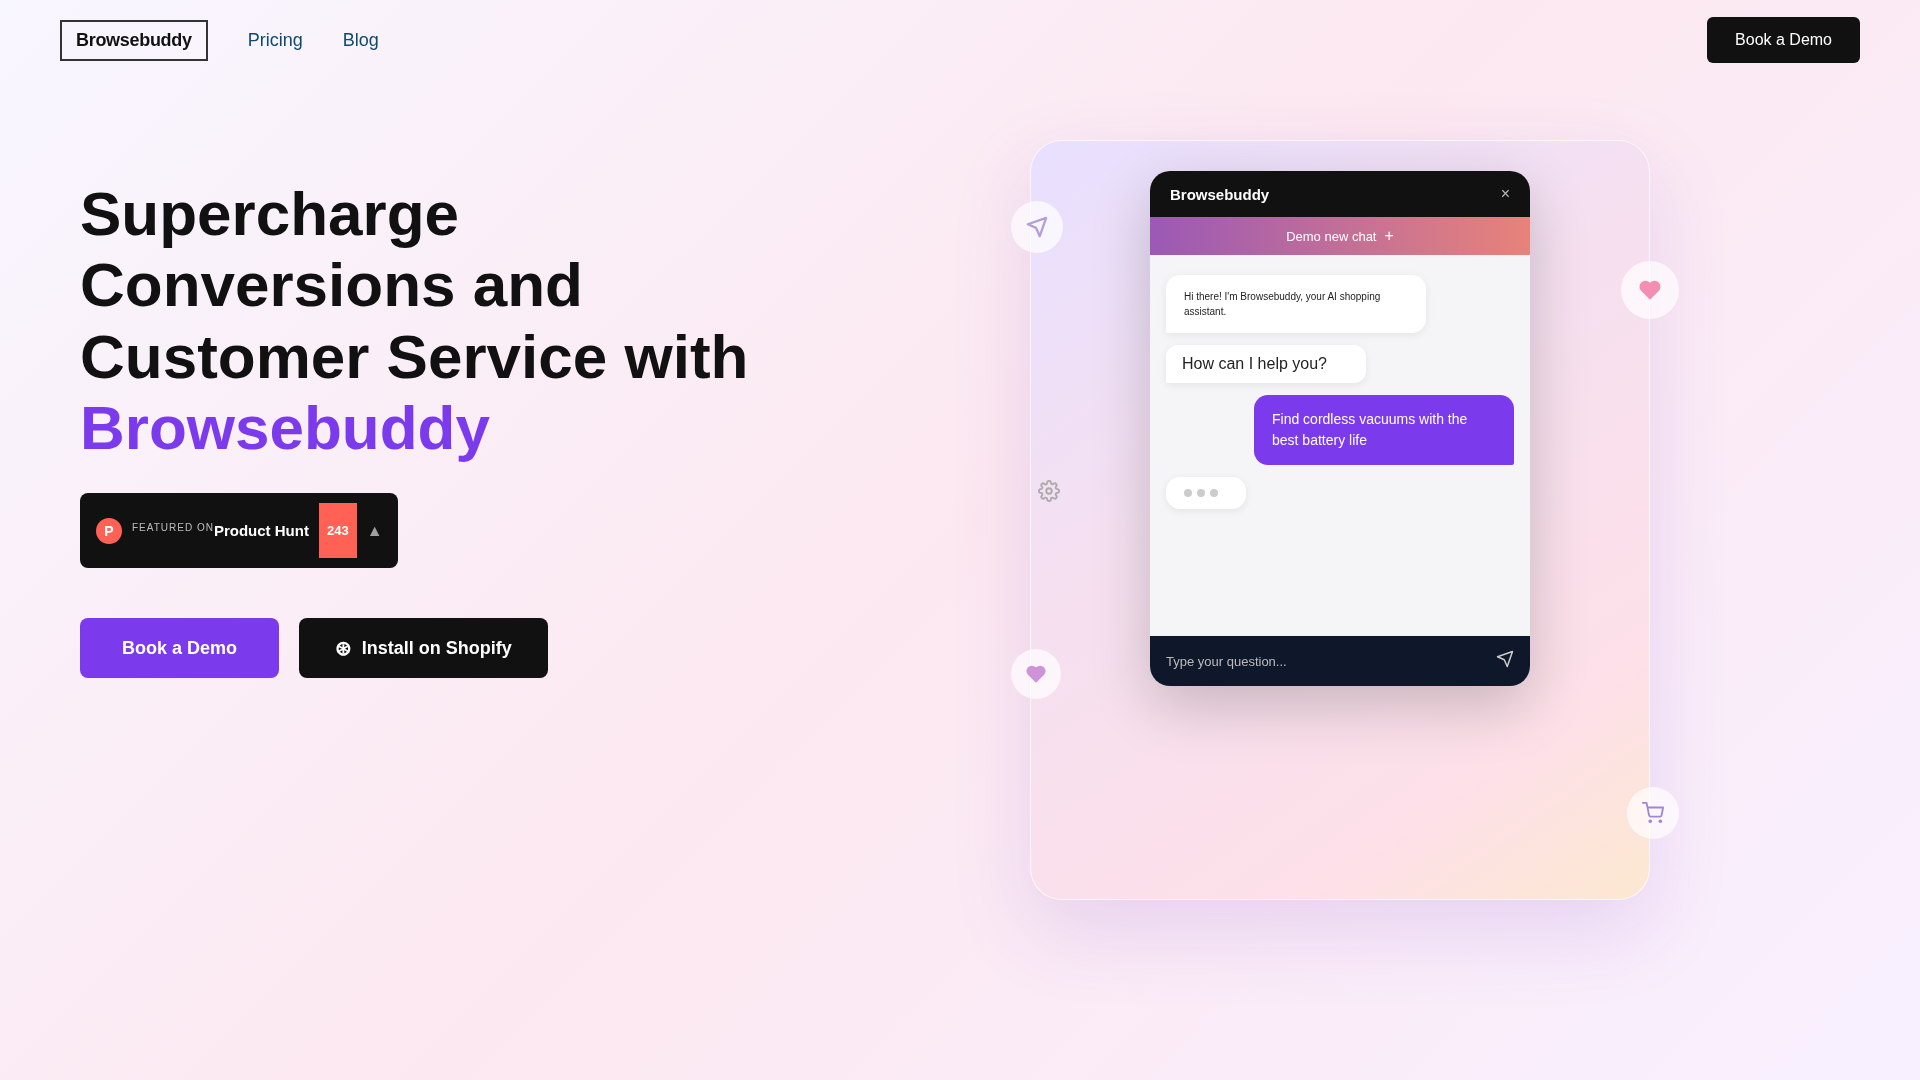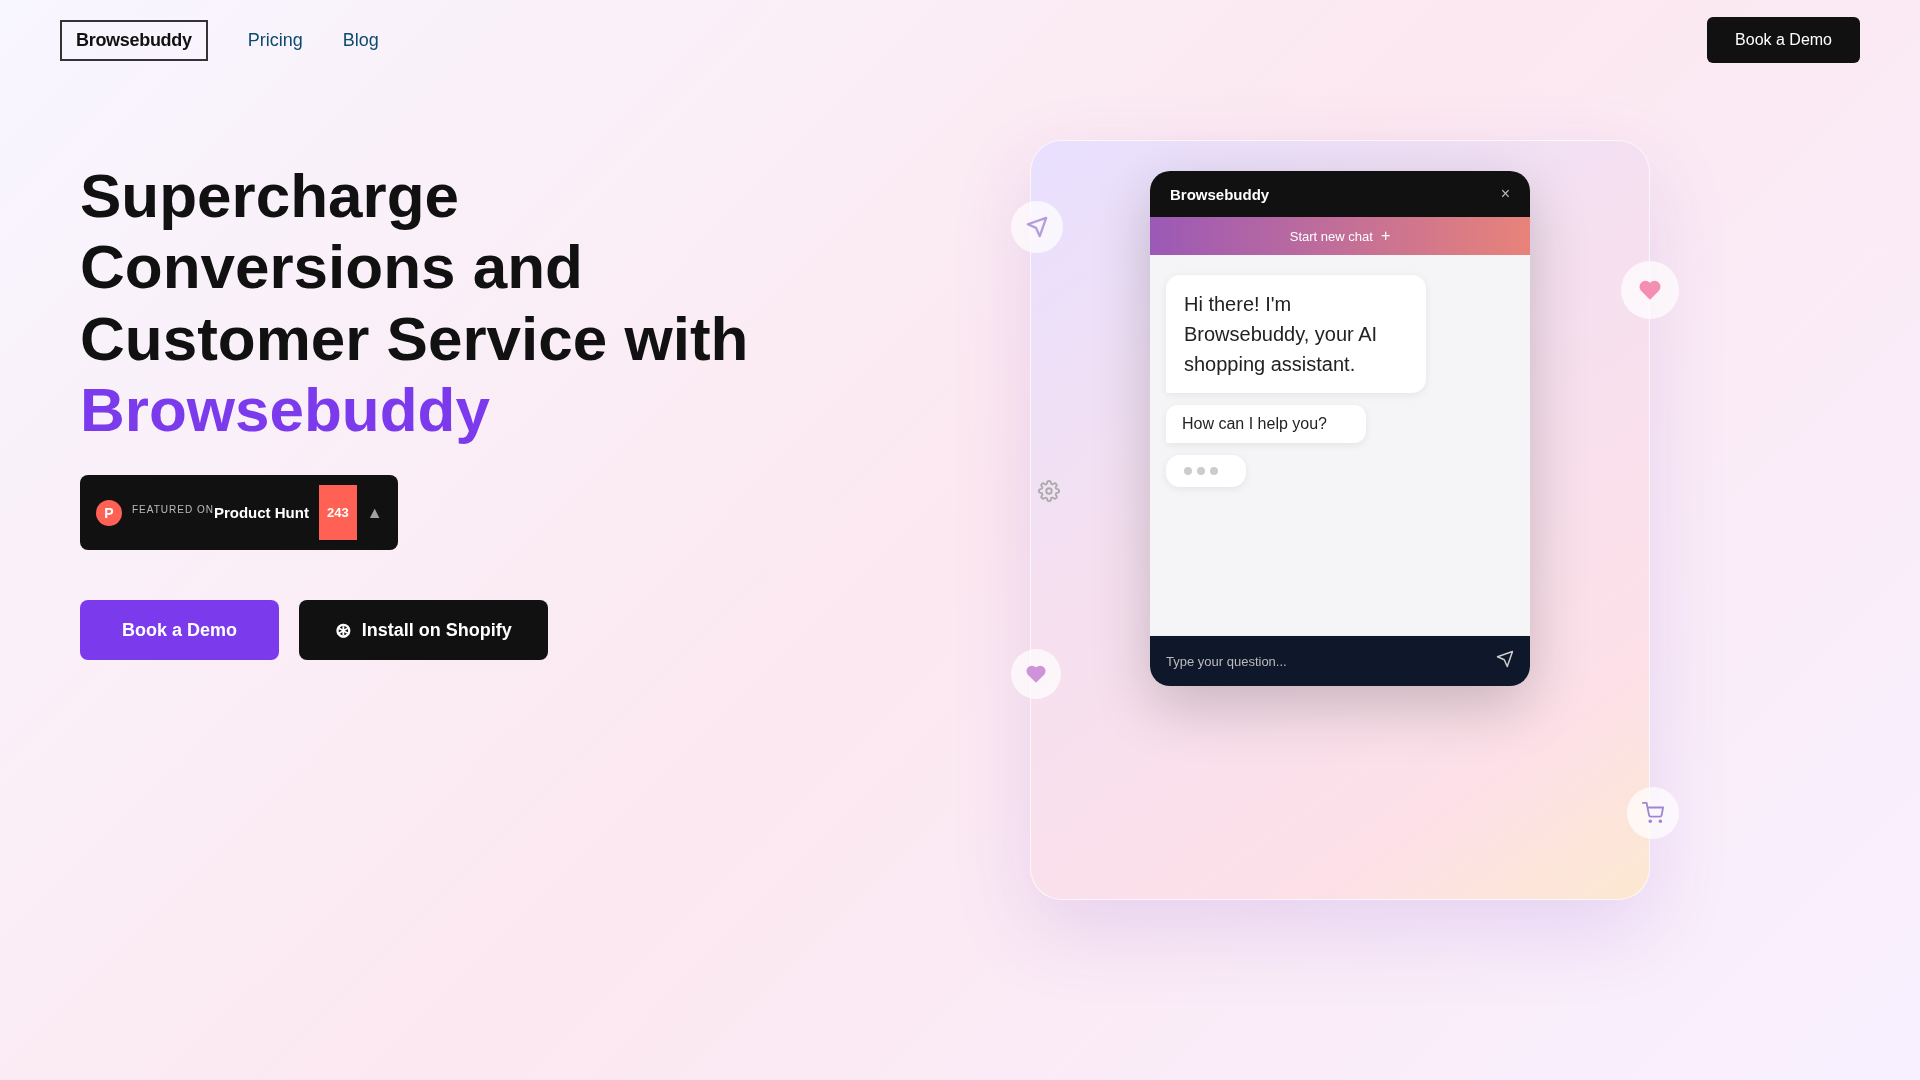--- a/index.html
+++ b/index.html
@@ -65,20 +65,21 @@
     .hero-left {
       flex: 0 0 680px;
       padding-top: 20px;
     }
     .hero-title {
       font-size: 62px;
       font-weight: 800;
       color: #111;
       line-height: 1.15;
       margin-bottom: 30px;
+      margin-top: 18px;
     }
     .hero-title-purple {
       color: #7c3aed;
     }
     .product-hunt-badge {
       display: inline-flex;
       align-items: center;
       gap: 10px;
       background: #111;
       color: #fff;
@@ -278,21 +279,21 @@
       padding: 20px 16px;
       min-height: 380px;
       display: flex;
       flex-direction: column;
       gap: 12px;
     }
     .msg-bot-bubble {
       background: #fff;
       border-radius: 14px 14px 14px 2px;
       padding: 14px 18px;
-      font-size: 20px;
+      font-size: 10px;
       color: #222;
       max-width: 260px;
       line-height: 1.5;
       box-shadow: 0 2px 8px rgba(0,0,0,0.07);
     }
     .msg-user-bubble {
       background: #7c3aed;
       color: #fff;
       border-radius: 14px 14px 2px 14px;
       padding: 14px 18px;
@@ -429,30 +430,33 @@
       </div>
 
       <div class="chat-window">
 
         <div class="chat-header">
           <span class="chat-header-logo">Browsebuddy</span>
           <span class="chat-close">×</span>
         </div>
 
         <div class="chat-new-chat-bar">
-          <span>Start new chat</span>
+          <span>Demo new chat</span>
           <span style="font-size:16px; font-weight:300;">+</span>
         </div>
 
         <div class="chat-messages">
           <div class="msg-bot-bubble">
             <span>Hi there! I'm Browsebuddy, your AI shopping assistant.</span>
           </div>
           <div class="msg-bot-small">
             <span>How can I help you?</span>
+          </div>
+          <div class="msg-user-bubble">
+            <span>Find cordless vacuums with the best battery life</span>
           </div>
 
           <div class="typing-indicator">
             <div class="typing-dot" style="background:#ccc;"></div>
             <div class="typing-dot" style="background:#ccc;"></div>
             <div class="typing-dot" style="background:#ccc;"></div>
           </div>
         </div>
 
         <div class="chat-input-area">

